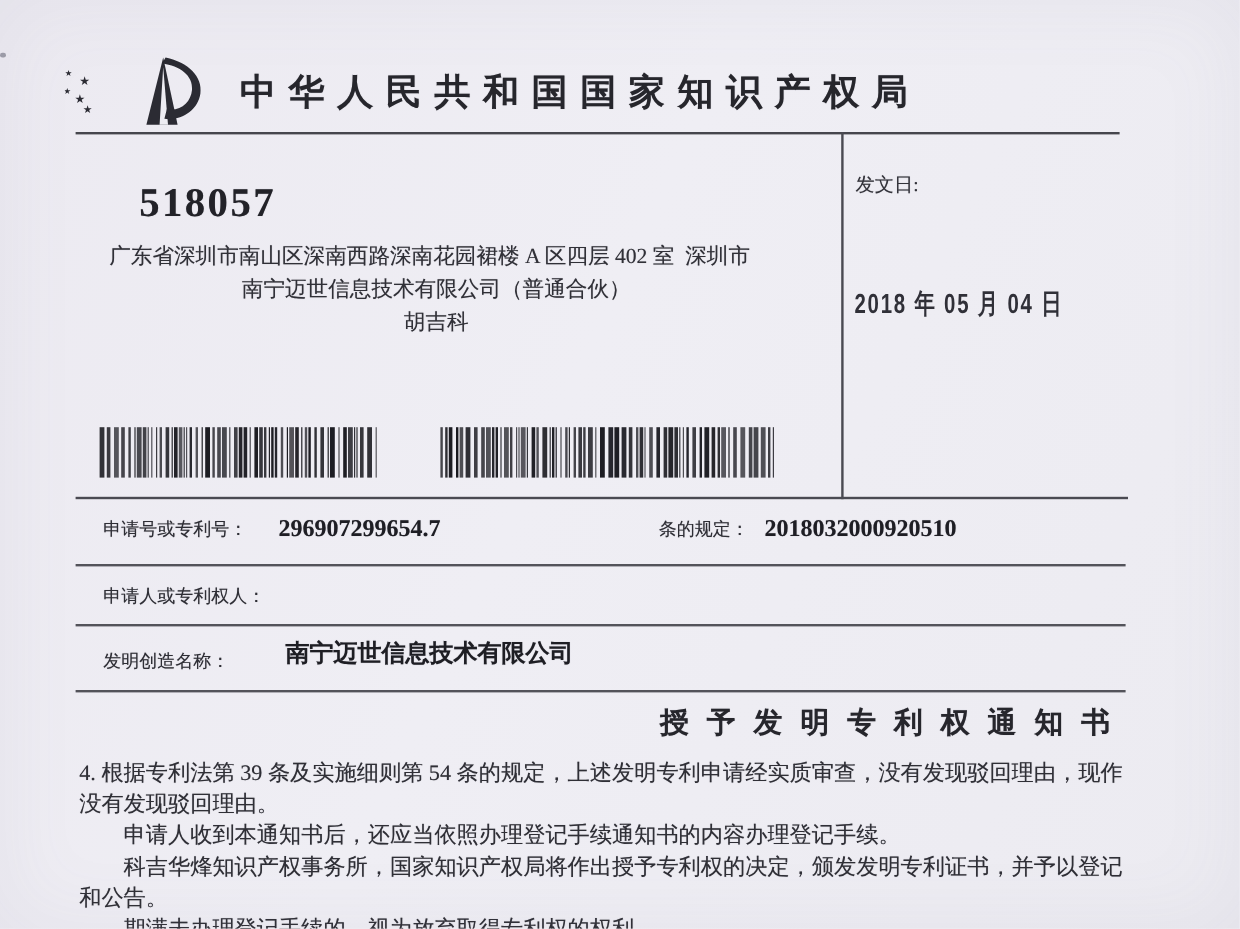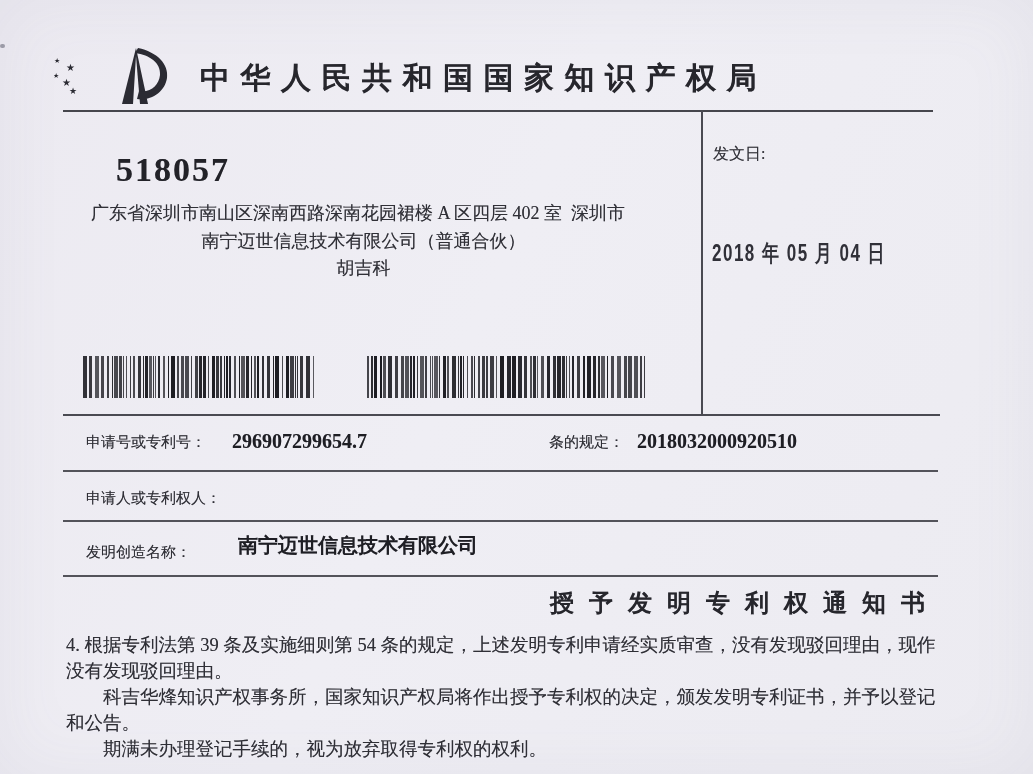--- a/index.html
+++ b/index.html
@@ -254,19 +254,20 @@
   <div class="abs rule rule-4"></div>
 
   <div class="abs flabel r3l soft">发明创造名称：</div>
   <div class="abs rule rule-5"></div>
 
   <div class="abs notice-title soft">授予发明专利权通知书</div>
 
   <div class="abs body-text">
     <div class="body-line soft">4. 根据专利法第 39 条及实施细则第 54 条的规定，上述发明专利申请经实质审查，没有发现驳回理由，现作</div>
     <div class="body-line soft">没有发现驳回理由。</div>
+    <div class="body-line soft indent">申请人收到本通知书后，还应当依照办理登记手续通知书的内容办理登记手续。</div>
     <div class="body-line soft indent">科吉华烽知识产权事务所，国家知识产权局将作出授予专利权的决定，颁发发明专利证书，并予以登记</div>
     <div class="body-line soft">和公告。</div>
     <div class="body-line soft indent">期满未办理登记手续的，视为放弃取得专利权的权利。</div>
   </div>
 
   <div class="abs speck"></div>
 </div>
 
 </body></html>

